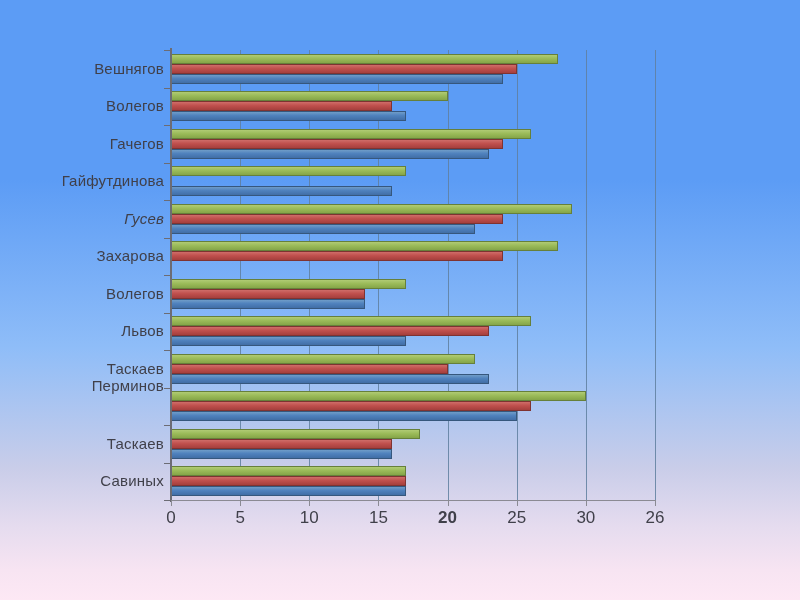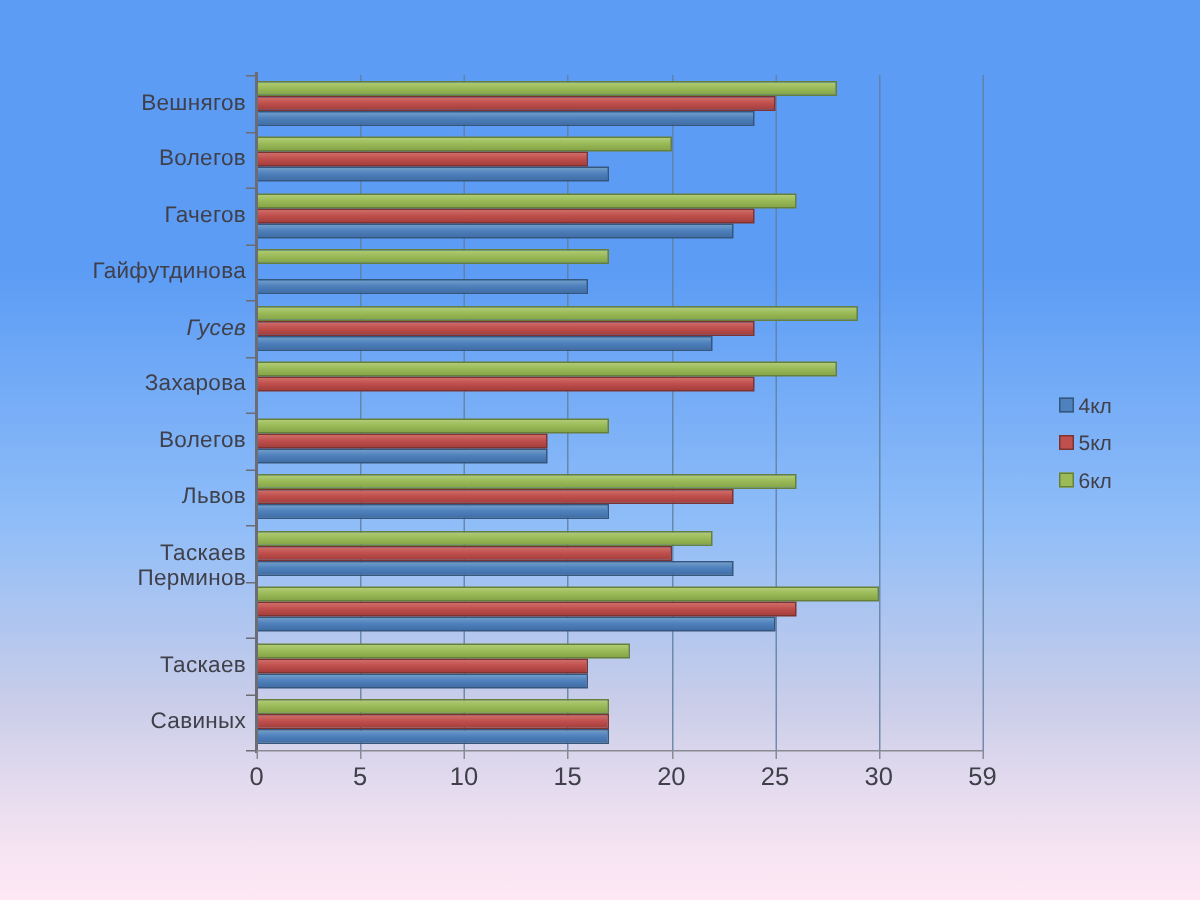--- a/index.html
+++ b/index.html
@@ -211,51 +211,37 @@
       <div class="cat-row" style="top: 412.5px; height: 37.5px;">
         <div class="bar s0" title="4кл: 17" style="top: 23.75px; height: 10px; width: 235.086px;"></div>
         <div class="bar s1" title="5кл: 17" style="top: 13.75px; height: 10px; width: 235.086px;"></div>
         <div class="bar s2" title="6кл: 17" style="top: 3.75px; height: 10px; width: 235.086px;"></div>
       </div>
     </div>
 
   <div id="y-axis-line"></div>
   <div id="x-axis-line"></div>
 
-  <div id="legend">
-      <div class="legend-item">
-        <span class="legend-swatch s0"></span>
-        <span>4кл</span>
-      </div>
-      <div class="legend-item">
-        <span class="legend-swatch s1"></span>
-        <span>5кл</span>
-      </div>
-      <div class="legend-item">
-        <span class="legend-swatch s2"></span>
-        <span>6кл</span>
-      </div>
-    </div>
 
 <div class="xtick" style="left: 171px;"></div>
     <div class="xtick-label" style="left: 171px;">0</div>
     <div class="xtick" style="left: 240.143px;"></div>
     <div class="xtick-label" style="left: 240.143px;">5</div>
     <div class="xtick" style="left: 309.286px;"></div>
     <div class="xtick-label" style="left: 309.286px;">10</div>
     <div class="xtick" style="left: 378.429px;"></div>
     <div class="xtick-label" style="left: 378.429px;">15</div>
     <div class="xtick" style="left: 447.571px;"></div>
-    <div class="xtick-label" style="left: 447.571px;">20</div>
+    <div class="xtick-label" style="left: 447.571px; font-weight: bold;">20</div>
     <div class="xtick" style="left: 516.714px;"></div>
     <div class="xtick-label" style="left: 516.714px;">25</div>
     <div class="xtick" style="left: 585.857px;"></div>
     <div class="xtick-label" style="left: 585.857px;">30</div>
     <div class="xtick" style="left: 655px;"></div>
-    <div class="xtick-label" style="left: 655px;">59</div>
+    <div class="xtick-label" style="left: 655px;">26</div>
     <div class="ytick" style="top: 50px;"></div>
     <div class="cat-label" style="top: 59.75px;">Вешнягов</div>
     <div class="ytick" style="top: 87.5px;"></div>
     <div class="cat-label" style="top: 97.25px;">Волегов</div>
     <div class="ytick" style="top: 125px;"></div>
     <div class="cat-label" style="top: 134.75px;">Гачегов</div>
     <div class="ytick" style="top: 162.5px;"></div>
     <div class="cat-label" style="top: 172.25px;">Гайфутдинова</div>
     <div class="ytick" style="top: 200px;"></div>
     <div class="cat-label" style="top: 209.75px; font-style: italic;">Гусев</div>

